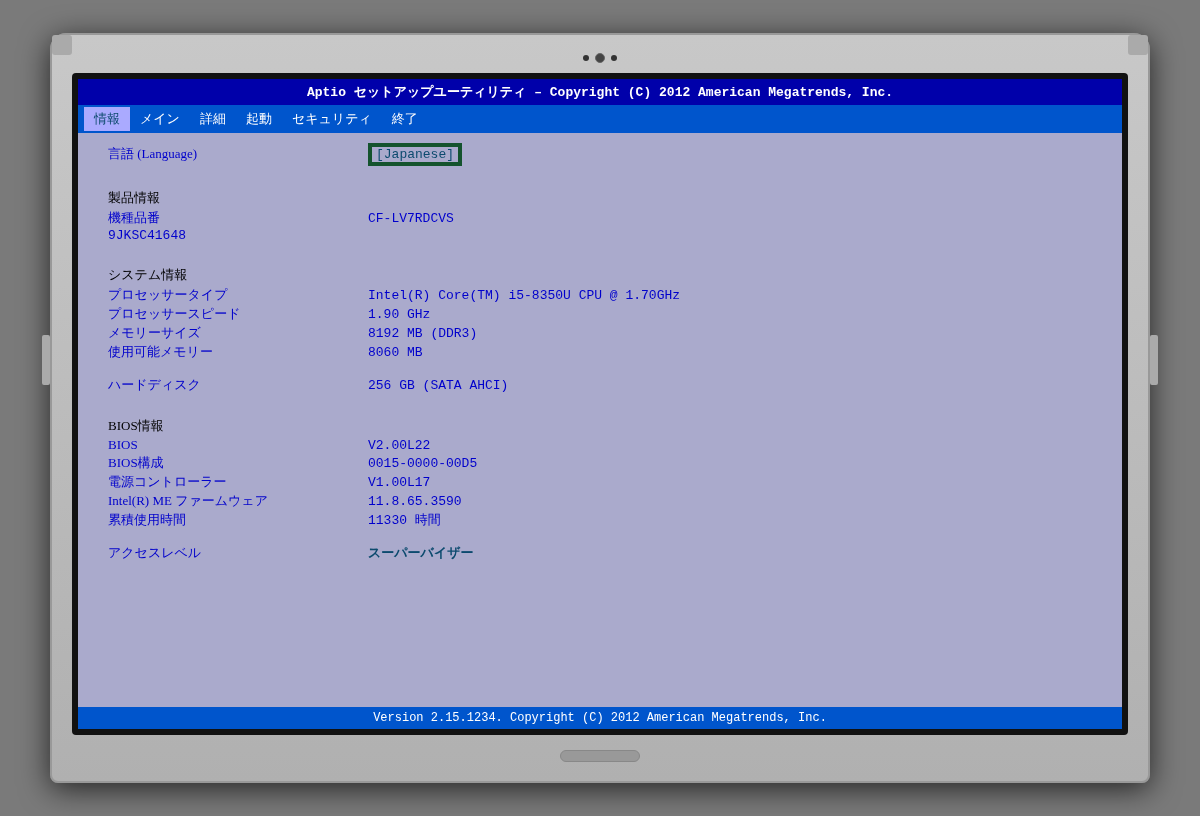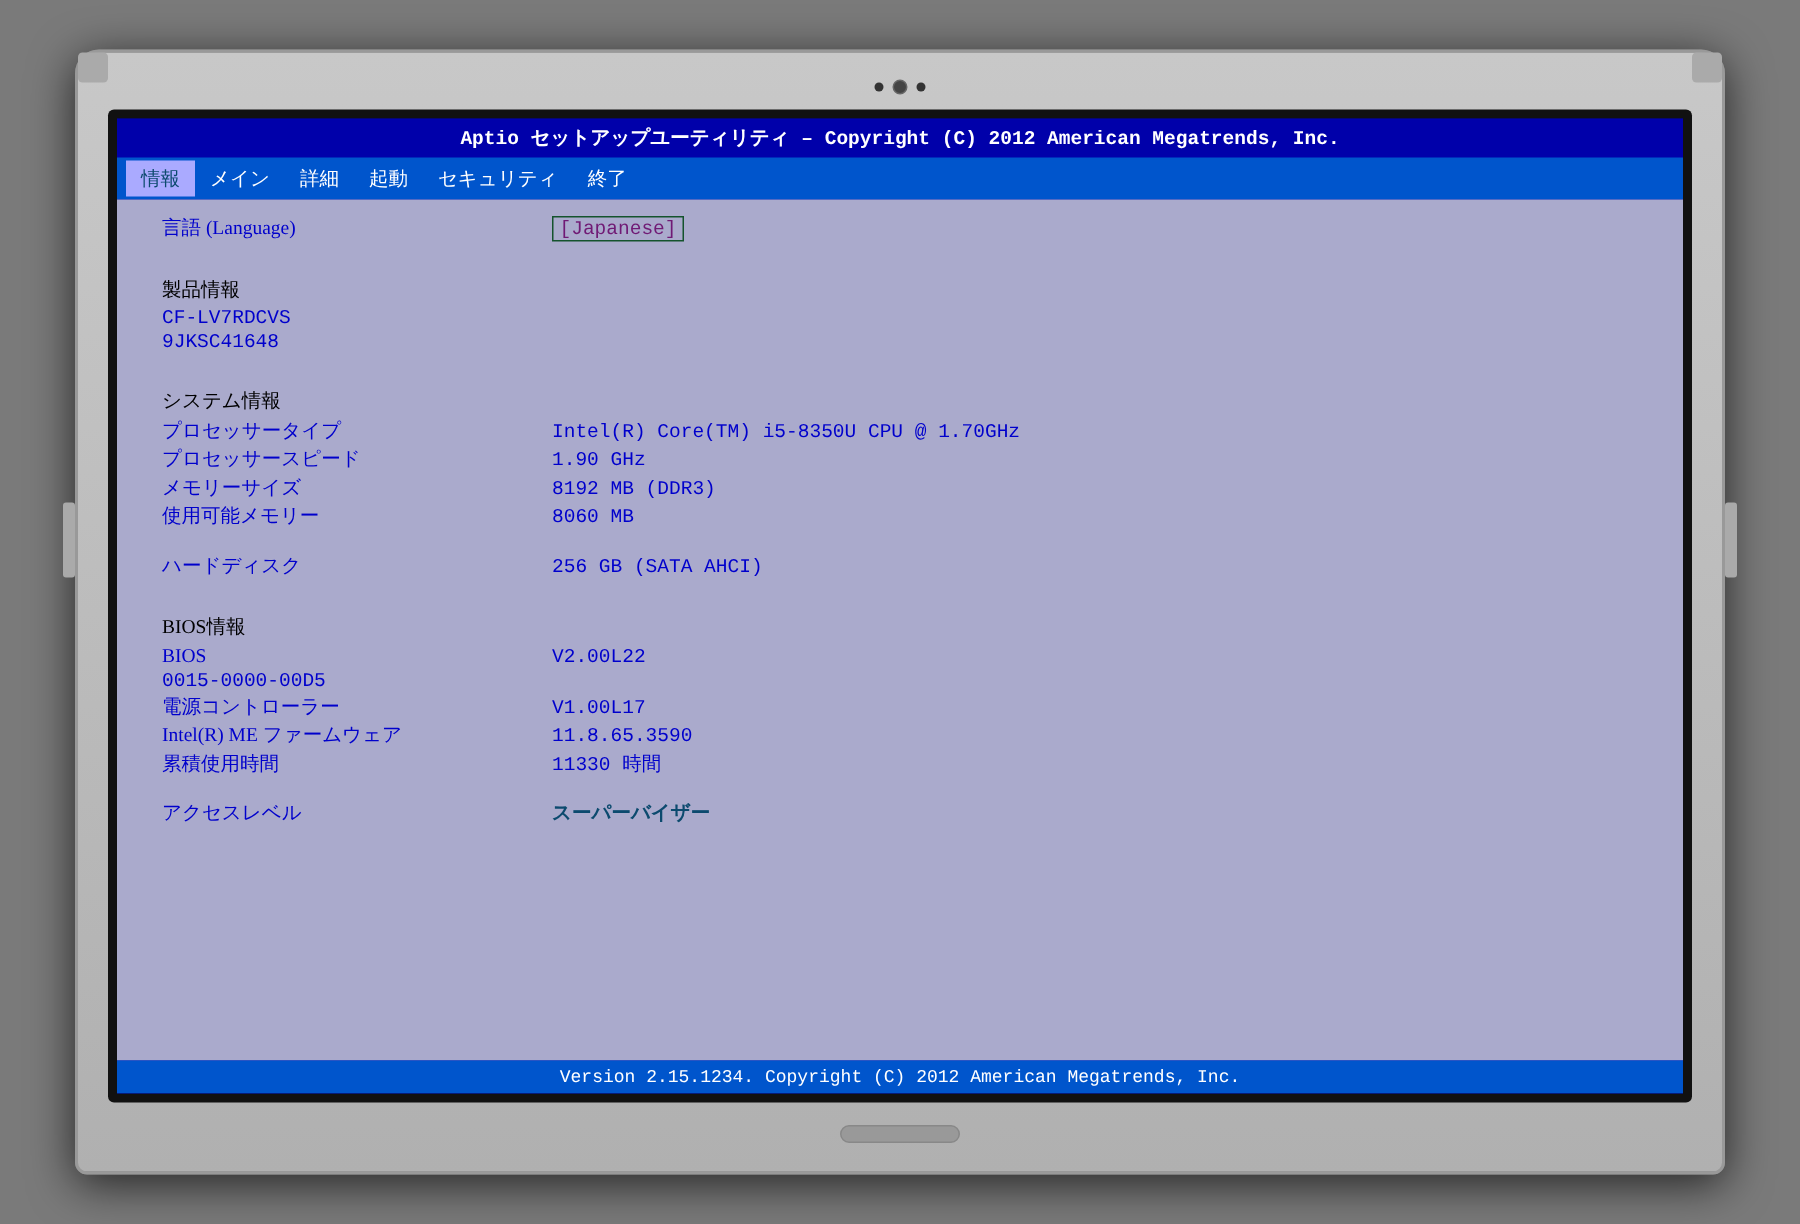--- a/index.html
+++ b/index.html
@@ -164,22 +164,22 @@
       font-size: 13px;
       font-family: 'MS Gothic', 'Courier New', monospace;
     }
 
     .value.highlight {
       color: #0c4a6e;
       font-weight: bold;
     }
 
     .value.language-highlight {
-      color: #701a75;
-      border: 1px solid #14532d;
+      color: #0c4a6e;
+      border: 4px solid #14532d;
       padding: 0 4px;
       font-size: 13px;
     }
 
     .divider {
       height: 8px;
     }
 
     
     .bottom-bar {
@@ -269,20 +269,21 @@
           </div>
         </div>
 
         <div class="divider"></div>
 
         <div class="section">
           <div class="row">
             <span class="label section-header">製品情報</span>
           </div>
           <div class="row">
+            <span class="label">機種品番</span>
             <span class="value">CF-LV7RDCVS</span>
           </div>
           <div class="row">
             <span class="value">9JKSC41648</span>
           </div>
         </div>
 
         <div class="divider"></div>
 
         <div class="section">
@@ -320,20 +321,21 @@
 
         <div class="section">
           <div class="row">
             <span class="label section-header">BIOS情報</span>
           </div>
           <div class="row">
             <span class="label">BIOS</span>
             <span class="value">V2.00L22</span>
           </div>
           <div class="row">
+            <span class="label">BIOS構成</span>
             <span class="value">0015-0000-00D5</span>
           </div>
           <div class="row">
             <span class="label">電源コントローラー</span>
             <span class="value">V1.00L17</span>
           </div>
           <div class="row">
             <span class="label">Intel(R) ME ファームウェア</span>
             <span class="value">11.8.65.3590</span>
           </div>

